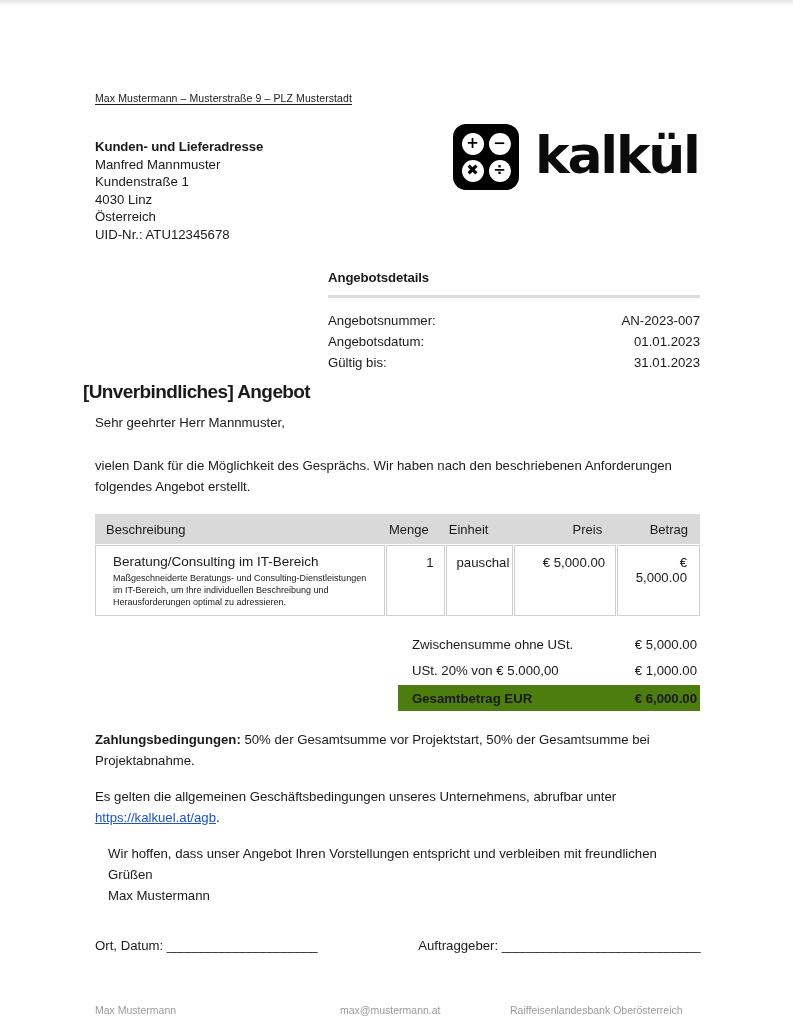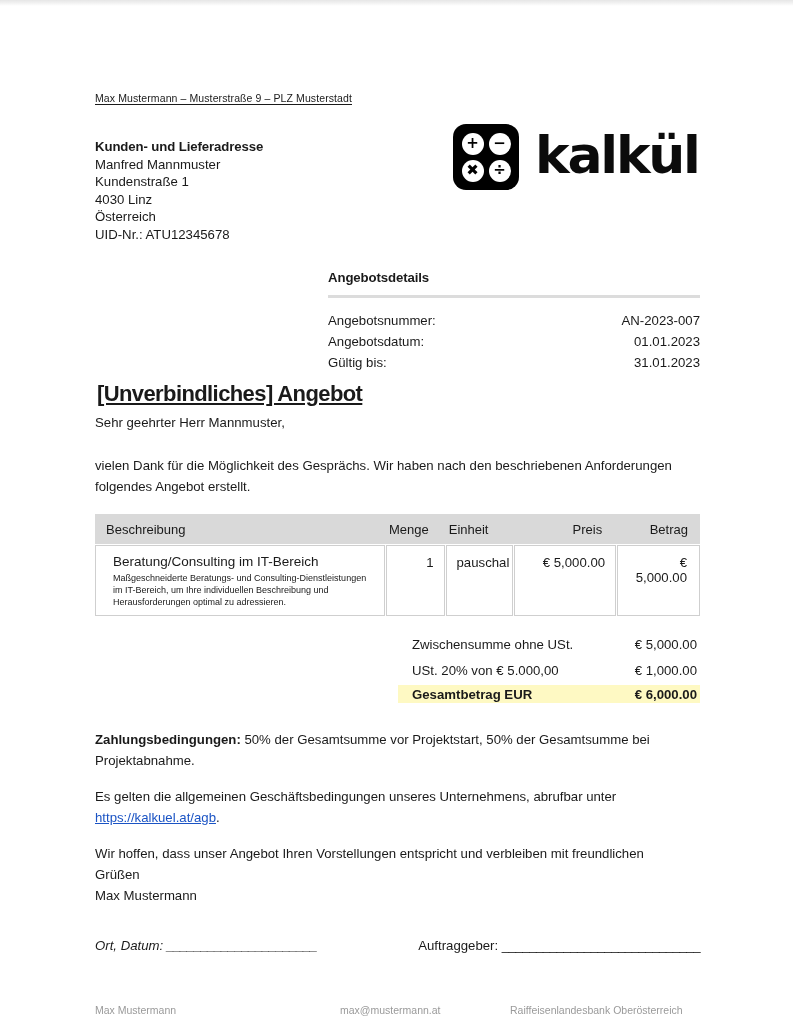--- a/index.html
+++ b/index.html
@@ -126,27 +126,26 @@
     display: flex;
     justify-content: space-between;
     font-size: 13.2px;
     line-height: 21px;
     gap: 46px;
   }
 
   
   .headline {
     position: absolute;
-    left: 97px;
+    left: 83px;
     top: 382px;
-    font-size: 22px;
+    font-size: 19px;
     font-weight: bold;
     letter-spacing: -0.6px;
     line-height: 1.1;
-    text-decoration: underline;
   }
   .salutation {
     position: absolute;
     left: 95px;
     top: 415px;
     font-size: 13.2px;
   }
   .intro {
     position: absolute;
     left: 95px;
@@ -223,23 +222,23 @@
   .totals-row {
     display: flex;
     justify-content: space-between;
     font-size: 13.2px;
     height: 26px;
     align-items: center;
     padding: 0 3px 0 14px;
     box-sizing: border-box;
   }
   .totals-row.grand {
-    background: #fef9c3;
-    font-weight: bold;
-    height: 18px;
+    background: #4d7c0f;
+    font-weight: bold;
+    height: 26px;
     margin-top: 2px;
   }
 
   
   .terms {
     position: absolute;
     left: 95px;
     top: 729px;
     width: 595px;
     font-size: 13.2px;
@@ -253,38 +252,38 @@
     width: 595px;
     font-size: 13.2px;
     line-height: 21px;
   }
   .agb a {
     color: #1a53c4;
     text-decoration: underline;
   }
   .closing {
     position: absolute;
-    left: 95px;
+    left: 108px;
     top: 843px;
     width: 595px;
     font-size: 13.2px;
     line-height: 21px;
   }
 
   
   .signatures {
     position: absolute;
     left: 95px;
     top: 938px;
     width: 605px;
     font-size: 13.2px;
     display: flex;
   }
   .sig-block { white-space: nowrap; }
-  .sig-left  { width: 330px; font-style: italic; }
+  .sig-left  { width: 330px; }
   .sig-line {
     letter-spacing: -0.5px;
   }
 
   
   .footer {
     position: absolute;
     left: 95px;
     top: 1004px;
     width: 605px;

